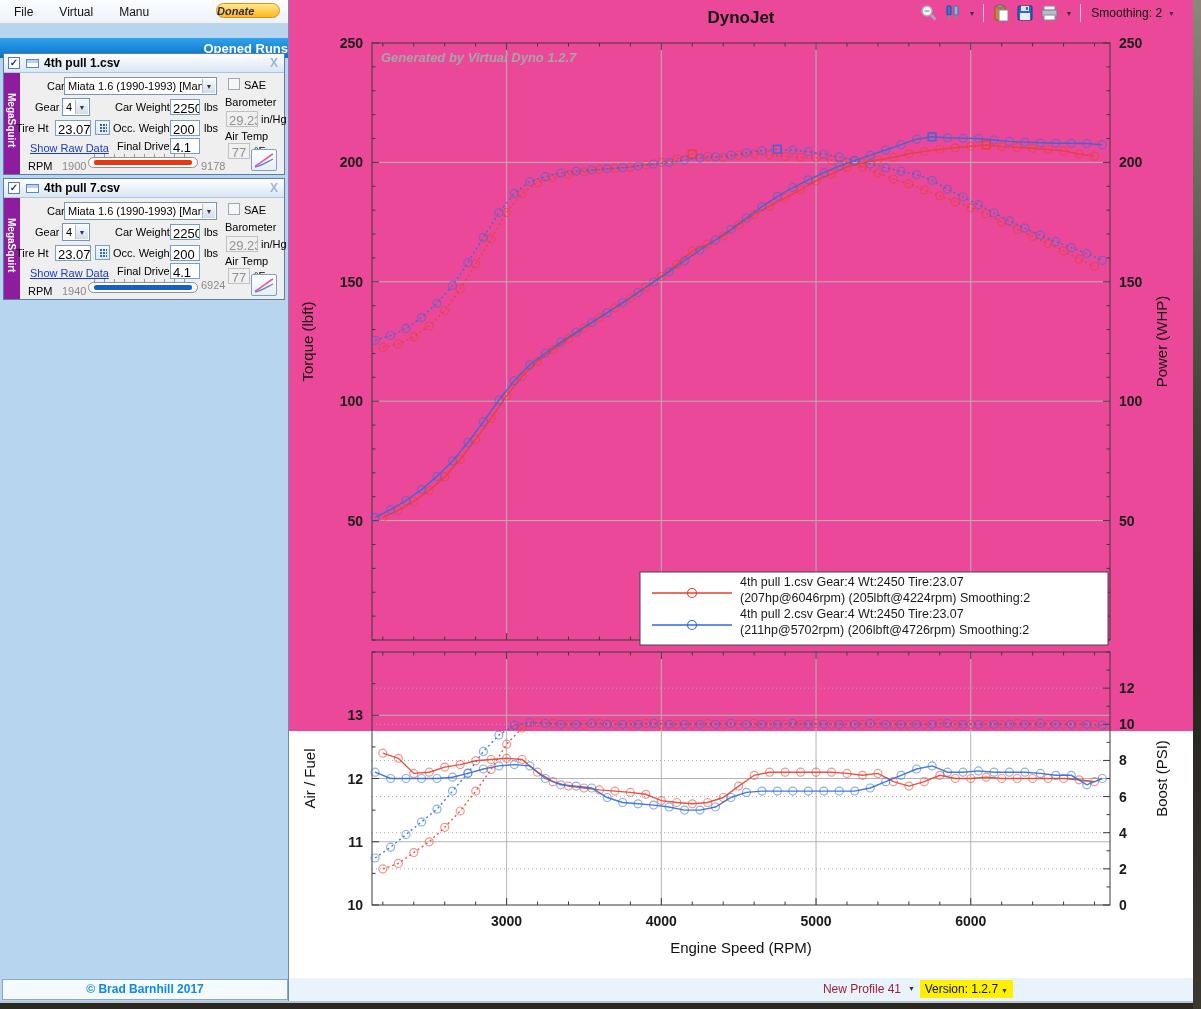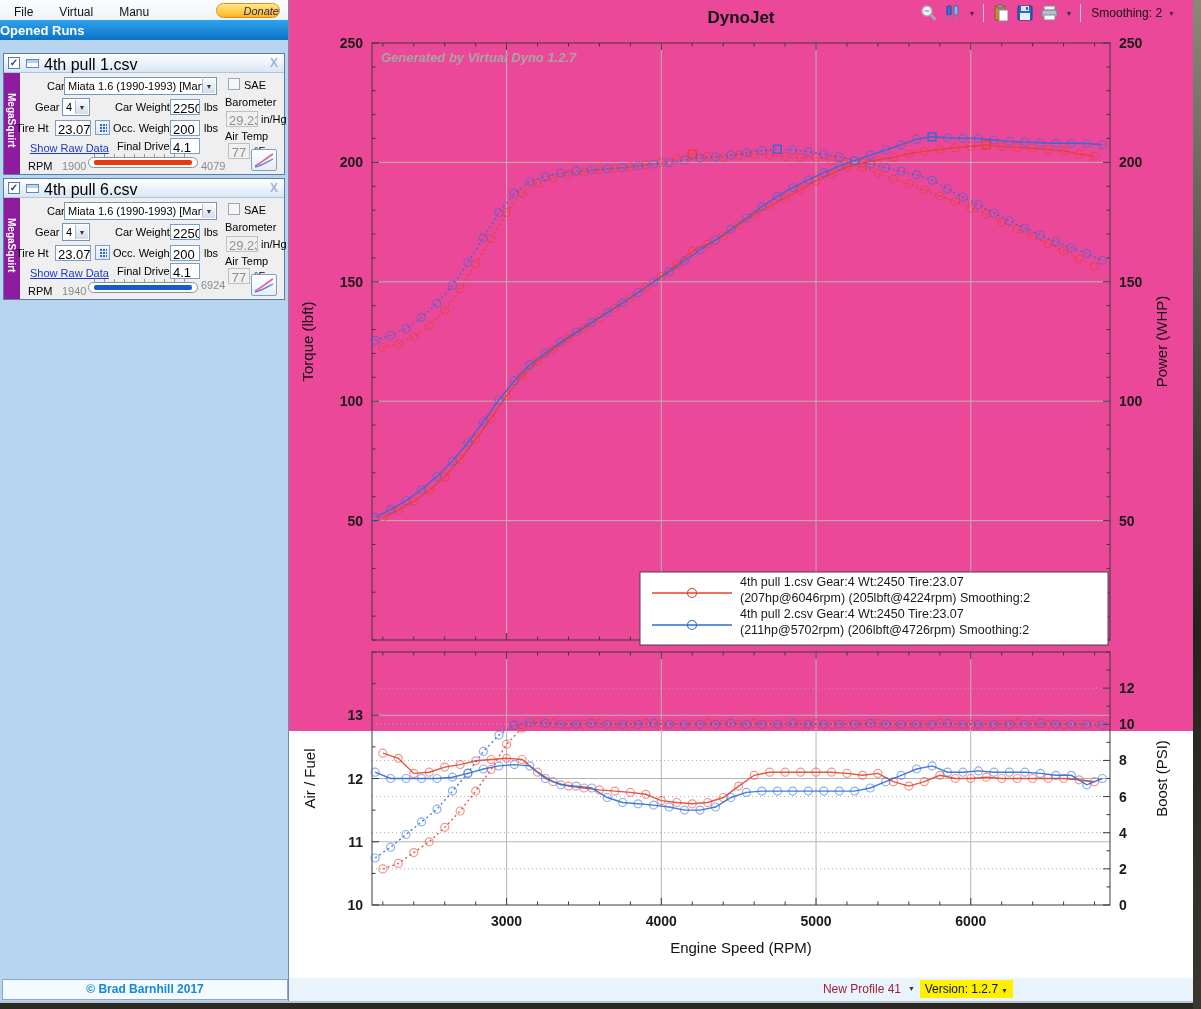--- a/index.html
+++ b/index.html
@@ -15,38 +15,38 @@
 
   
   #sidebar { position:absolute; left:0; top:0; width:289px; height:1001px;
     background:#b8d5f0; border-right:1px solid #6e8cb0; }
   #menubar { position:absolute; left:0; top:0; width:100%; height:24px;
     background:linear-gradient(#fbfdff,#edf2f9); border-bottom:1px solid #c8d4e4;
     display:flex; align-items:center; padding-left:14px; gap:26px; font-size:12px; color:#111; }
   .menu-item { cursor:default; }
   #donate-btn { position:absolute; right:8px; top:3px; width:64px; height:15px;
     border:1px solid #d89018; border-radius:9px;
-    background:linear-gradient(#ffe98a,#ffb61e); text-align:right;
-    font-size:11px; font-weight:normal; font-style:italic; color:#2a2a50; line-height:15px; }
-  #opened-runs { position:absolute; left:0; top:20px; width:100%; height:20px;
+    background:linear-gradient(#ffe98a,#ffb61e); text-align:left;
+    font-size:11px; font-weight:bold; font-style:italic; color:#2a2a50; line-height:15px; }
+  #opened-runs { position:absolute; left:0; top:38px; width:100%; height:20px;
     background:linear-gradient(#2ea2ec,#0b72c6); color:#fff; font-weight:bold;
-    font-size:13px; text-align:left; line-height:22px; }
+    font-size:13px; text-align:right; line-height:22px; }
 
   
   .run-panel { position:absolute; left:3px; width:282px; height:122px;
     border:1px solid #5a7ca8; background:#efefef; }
   .rp-header { position:absolute; left:0; top:0; right:0; height:19px;
     background:linear-gradient(#ffffff,#d8e6f4); border-bottom:1px solid #b0c4dc; }
   .rp-check { position:absolute; left:4px; top:3px; width:12px; height:12px;
     border:1px solid #5a7ca8; background:#fff; font-size:10px; line-height:10px;
     text-align:center; color:#1a3a7a; font-weight:bold; }
   .rp-winicon { position:absolute; left:22px; top:5px; width:13px; height:9px;
     border:1px solid #5a88c0; background:#fff; }
   .rp-winicon::before { content:""; position:absolute; left:0; top:0; right:0; height:3px; background:#b8d0ec; }
-  .rp-title { position:absolute; left:40px; top:2px; font-size:16px; font-weight:normal; color:#000; }
+  .rp-title { position:absolute; left:40px; top:2px; font-size:12px; font-weight:bold; color:#000; }
   .rp-close { position:absolute; right:6px; top:2px; font-size:12px; font-weight:bold; color:#9ab4d8; }
   .rp-strip { position:absolute; left:0; top:19px; width:16px; bottom:0; background:#8d1d9e; overflow:hidden; }
   .rp-strip span { position:absolute; left:13px; top:20px; transform:rotate(90deg);
     transform-origin:0 0; white-space:nowrap; color:#fff; font-size:10px; font-weight:bold; }
   .f { position:absolute; font-size:11px; color:#000; white-space:nowrap; }
   .f.gray { color:#8a8a8a; }
   .inp { position:absolute; height:16px; border:1px solid #7aa0c8; background:#fff;
     font-size:13px; padding:1px 2px; color:#000; white-space:nowrap; overflow:hidden; }
   .inp.dis { background:#f0f0f0; color:#909090; border-color:#c0c0c0; text-align:center; }
   .sel { position:absolute; height:18px; border:1px solid #7696b8; background:#fff;
@@ -142,34 +142,34 @@
     <div class="inp dis" style="left:224px; top:89px; width:22px;">77</div>
     <span class="f" style="left:250px; top:91px;">°F</span>
     <span class="f" style="left:24px; top:106px;">RPM</span>
     <span class="f gray" style="left:58px; top:106px;">1900</span>
     <div class="slider" style="left:84px; top:100px; width:110px;">
       <div class="sl-ticks"></div>
       <div class="sl-track">
           <div class="sl-fill" style="background: rgb(232, 56, 13);"></div>
         </div>
     </div>
-    <span class="f gray" style="left:197px; top:106px;">4079</span>
+    <span class="f gray" style="left:197px; top:106px;">9178</span>
     <div class="graph-btn" style="left:247px; top:95px;">
       <svg width="24" height="20" viewBox="0 0 24 20">
         <path d="M3 16 C8 14 14 8 21 4" fill="none" stroke="#e060a0" stroke-width="1.6"></path>
         <path d="M3 17 C9 16 15 12 21 9" fill="none" stroke="#6080d0" stroke-width="1.3"></path>
       </svg>
     </div>
   </div>
 
   <div class="run-panel" style="top:178px;">
     <div class="rp-header">
       <div class="rp-check">✓</div>
       <div class="rp-winicon"></div>
-      <span class="rp-title">4th pull 6.csv</span>
+      <span class="rp-title">4th pull 7.csv</span>
       <span class="rp-close">X</span>
     </div>
     <div class="rp-strip">
         <span>MegaSquirt</span>
       </div>
     <span class="f" style="left:43px; top:26px;">Car</span>
     <div class="sel" style="left:60px; top:23px; width:153px;"><span>Miata 1.6 (1990-1993) [Manu</span><span class="sel-arrow">▼</span></div>
     <div class="chk" style="left:224px; top:24px;"></div>
     <span class="f" style="left:240px; top:25px;">SAE</span>
     <span class="f" style="left:31px; top:47px;">Gear</span>

